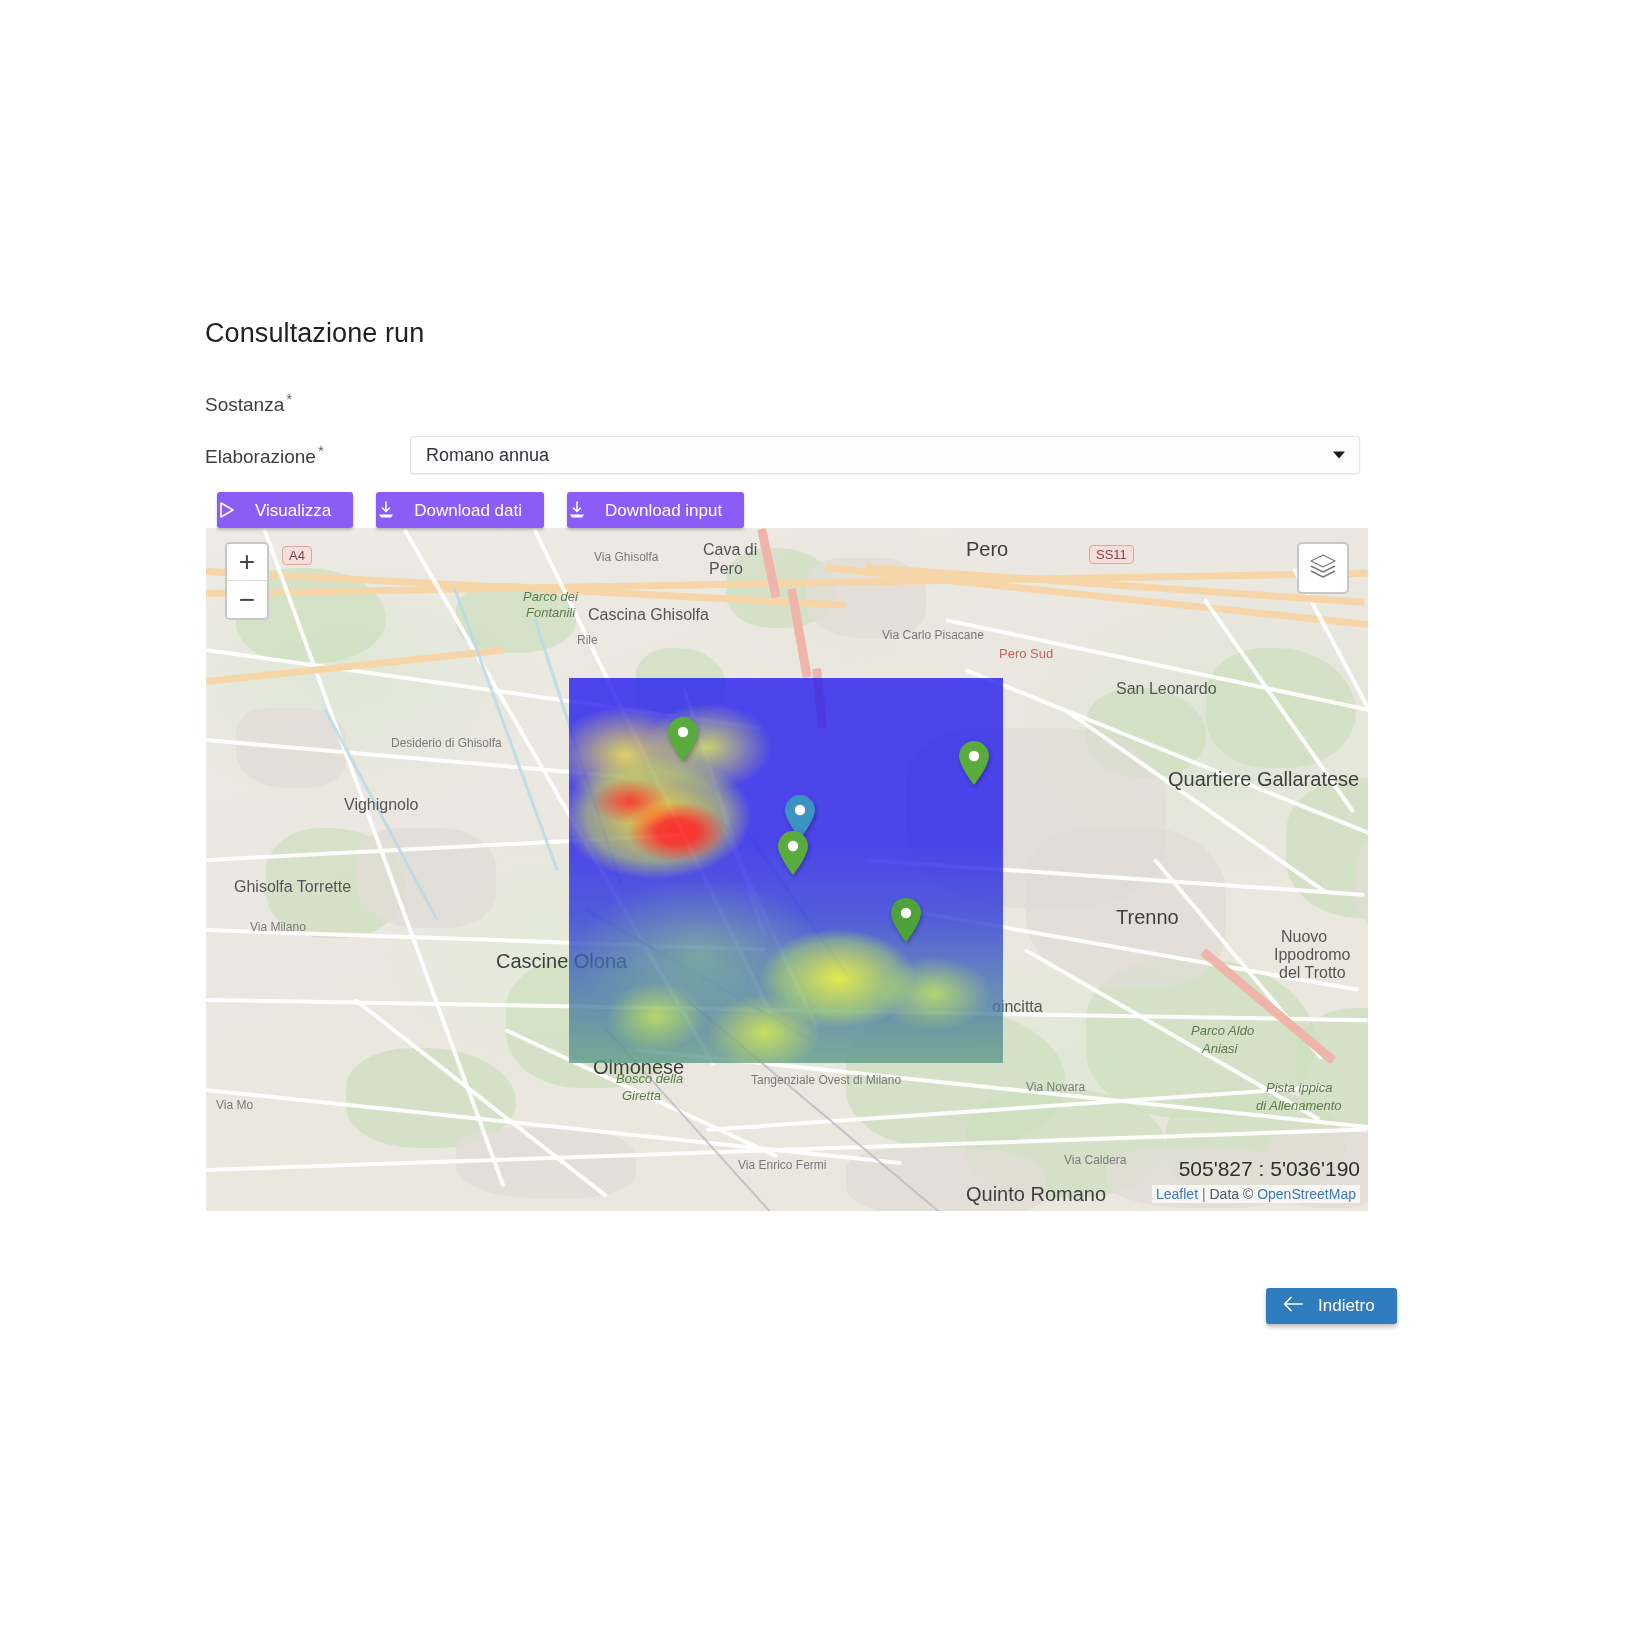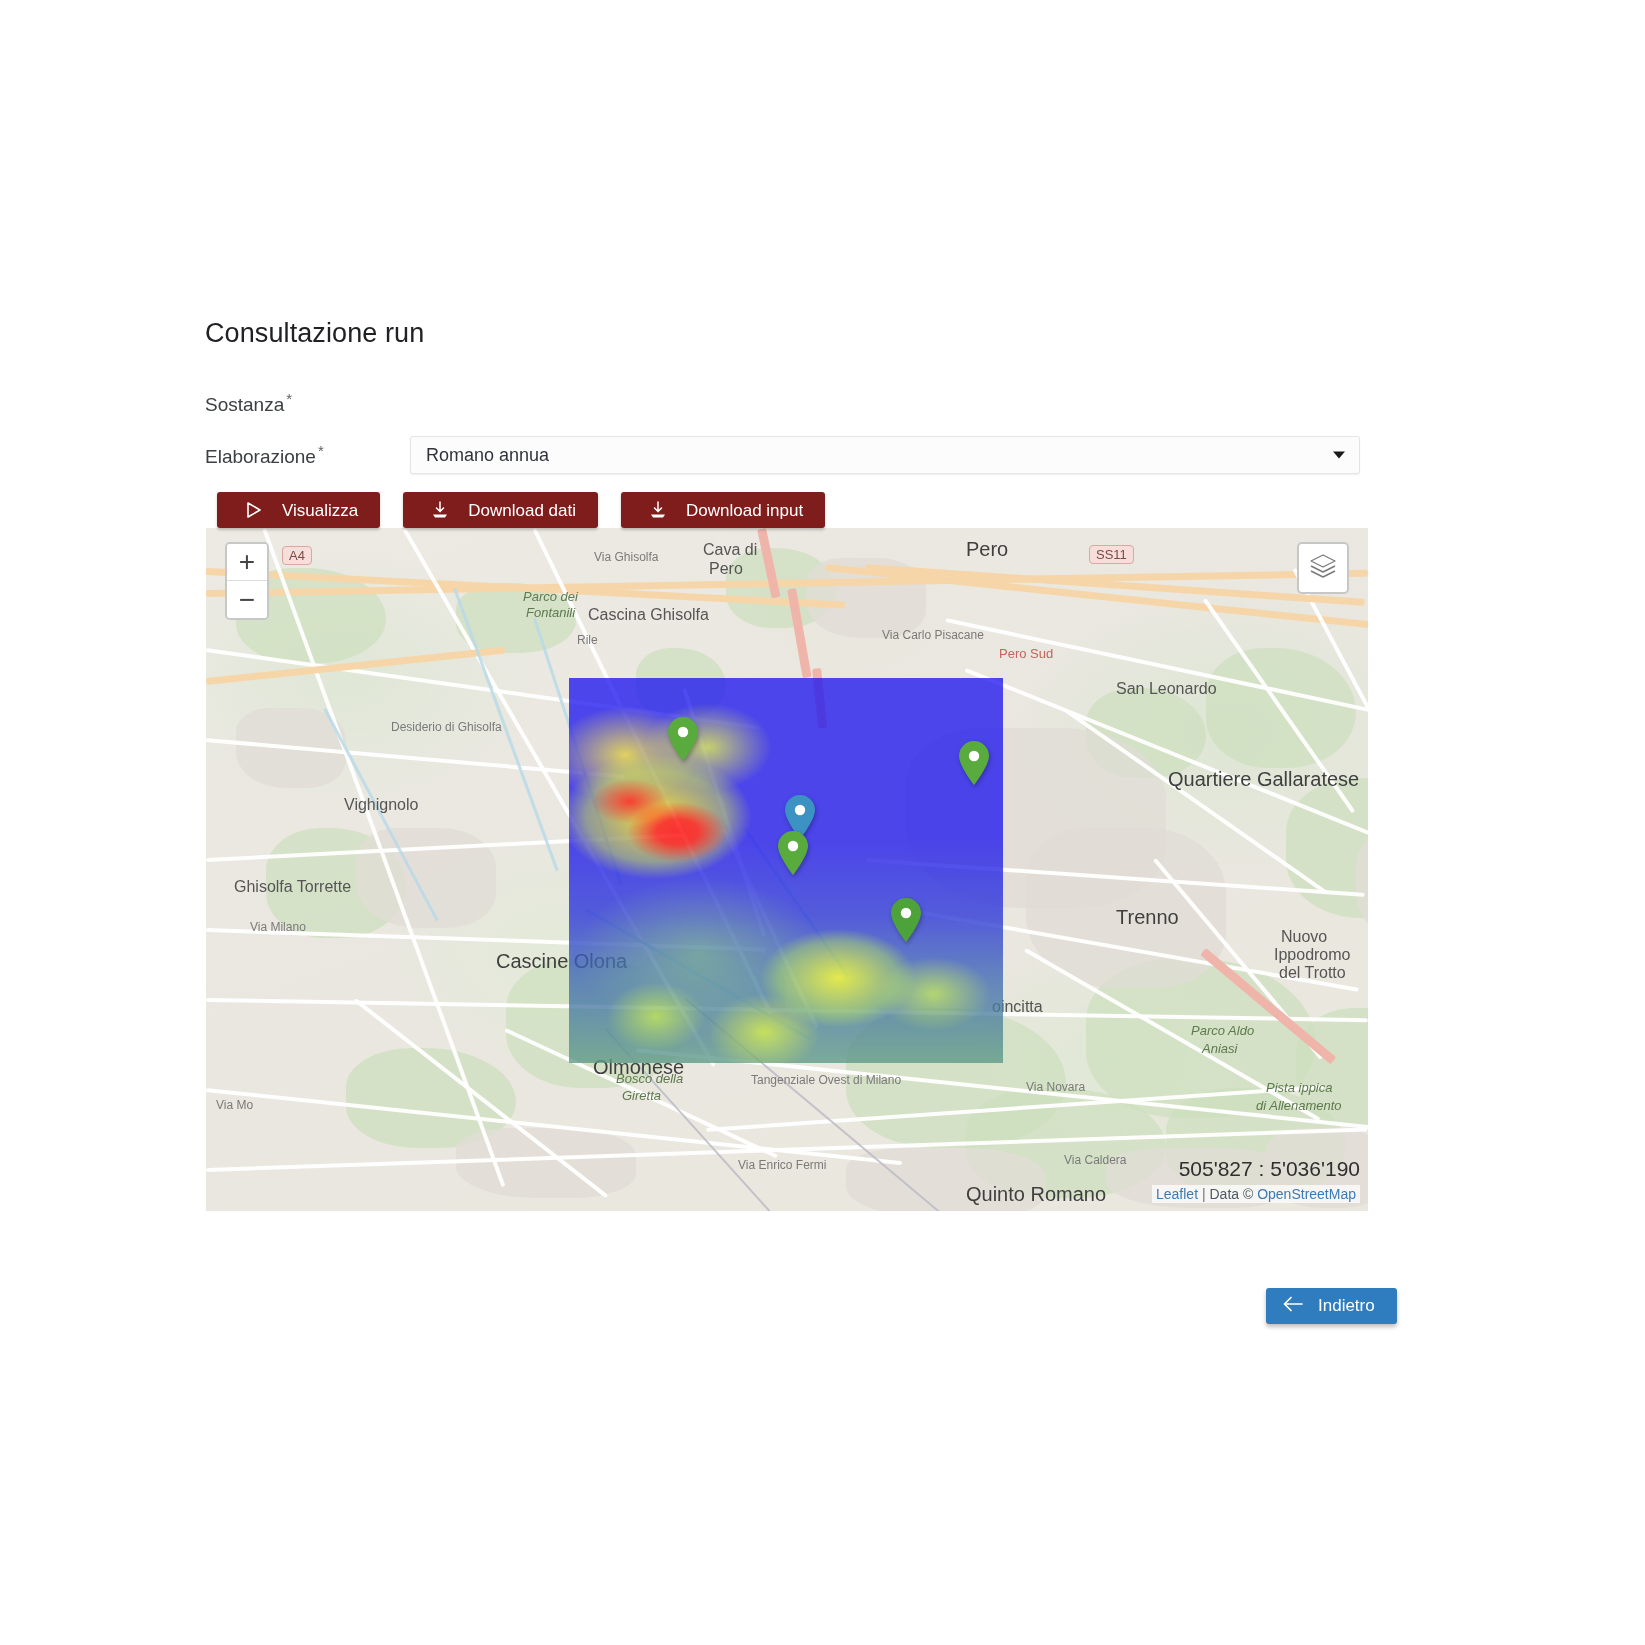--- a/index.html
+++ b/index.html
@@ -78,30 +78,30 @@
   
   #action-bar {
     position: absolute;
     left: 217px; top: 492px;
     display: flex;
     gap: 23px;
     z-index: 5;
   }
   .btn {
     height: 36px;
-    background: #7f1d1d;
+    background: #8b5cf6;
     border: none;
     border-radius: 3px;
     color: #ffffff;
     font-size: 17px;
     font-family: "Liberation Sans", sans-serif;
     display: flex;
     align-items: center;
     gap: 18px;
-    padding: 0 22px 0 27px;
+    padding: 0 22px 0 0;
     cursor: pointer;
     box-shadow: 0 2px 3px rgba(0,0,0,.22);
     white-space: nowrap;
   }
   .btn .ico { display: flex; align-items: center; }
   .btn .lbl { line-height: 1; }
 
   
   #map-panel {
     position: absolute;
@@ -451,21 +451,21 @@
           <div class="mp-label park" style="left: 317px; top: 61px;">Parco dei</div>
           <div class="mp-label park" style="left: 320px; top: 77px;">Fontanili</div>
           <div class="mp-label place" style="left: 382px; top: 78px;">Cascina Ghisolfa</div>
           <div class="mp-label street" style="left: 371px; top: 105px;">Rile</div>
           <div class="mp-label street" style="left: 676px; top: 100px;">Via Carlo Pisacane</div>
           <div class="mp-label road-red" style="left: 793px; top: 118px;">Pero Sud</div>
           <div class="mp-shield" style="left: 76px; top: 18px;">A4</div>
           <div class="mp-label place" style="left: 910px; top: 152px;">San Leonardo</div>
           <div class="mp-label town" style="left: 962px; top: 240px;">Quartiere Gallaratese</div>
           <div class="mp-label place" style="left: 138px; top: 268px;">Vighignolo</div>
-          <div class="mp-label street" style="left: 185px; top: 192px;">Desiderio di Ghisolfa</div>
+          <div class="mp-label street" style="left: 185px; top: 208px;">Desiderio di Ghisolfa</div>
           <div class="mp-label place" style="left: 28px; top: 350px;">Ghisolfa Torrette</div>
           <div class="mp-label street" style="left: 44px; top: 392px;">Via Milano</div>
           <div class="mp-label town" style="left: 290px; top: 422px;">Cascine Olona</div>
           <div class="mp-label town" style="left: 910px; top: 378px;">Trenno</div>
           <div class="mp-label place" style="left: 1075px; top: 400px;">Nuovo</div>
           <div class="mp-label place" style="left: 1068px; top: 418px;">Ippodromo</div>
           <div class="mp-label place" style="left: 1073px; top: 436px;">del Trotto</div>
           <div class="mp-label park" style="left: 985px; top: 495px;">Parco Aldo</div>
           <div class="mp-label park" style="left: 996px; top: 513px;">Aniasi</div>
           <div class="mp-label park" style="left: 1060px; top: 552px;">Pista ippica</div>

